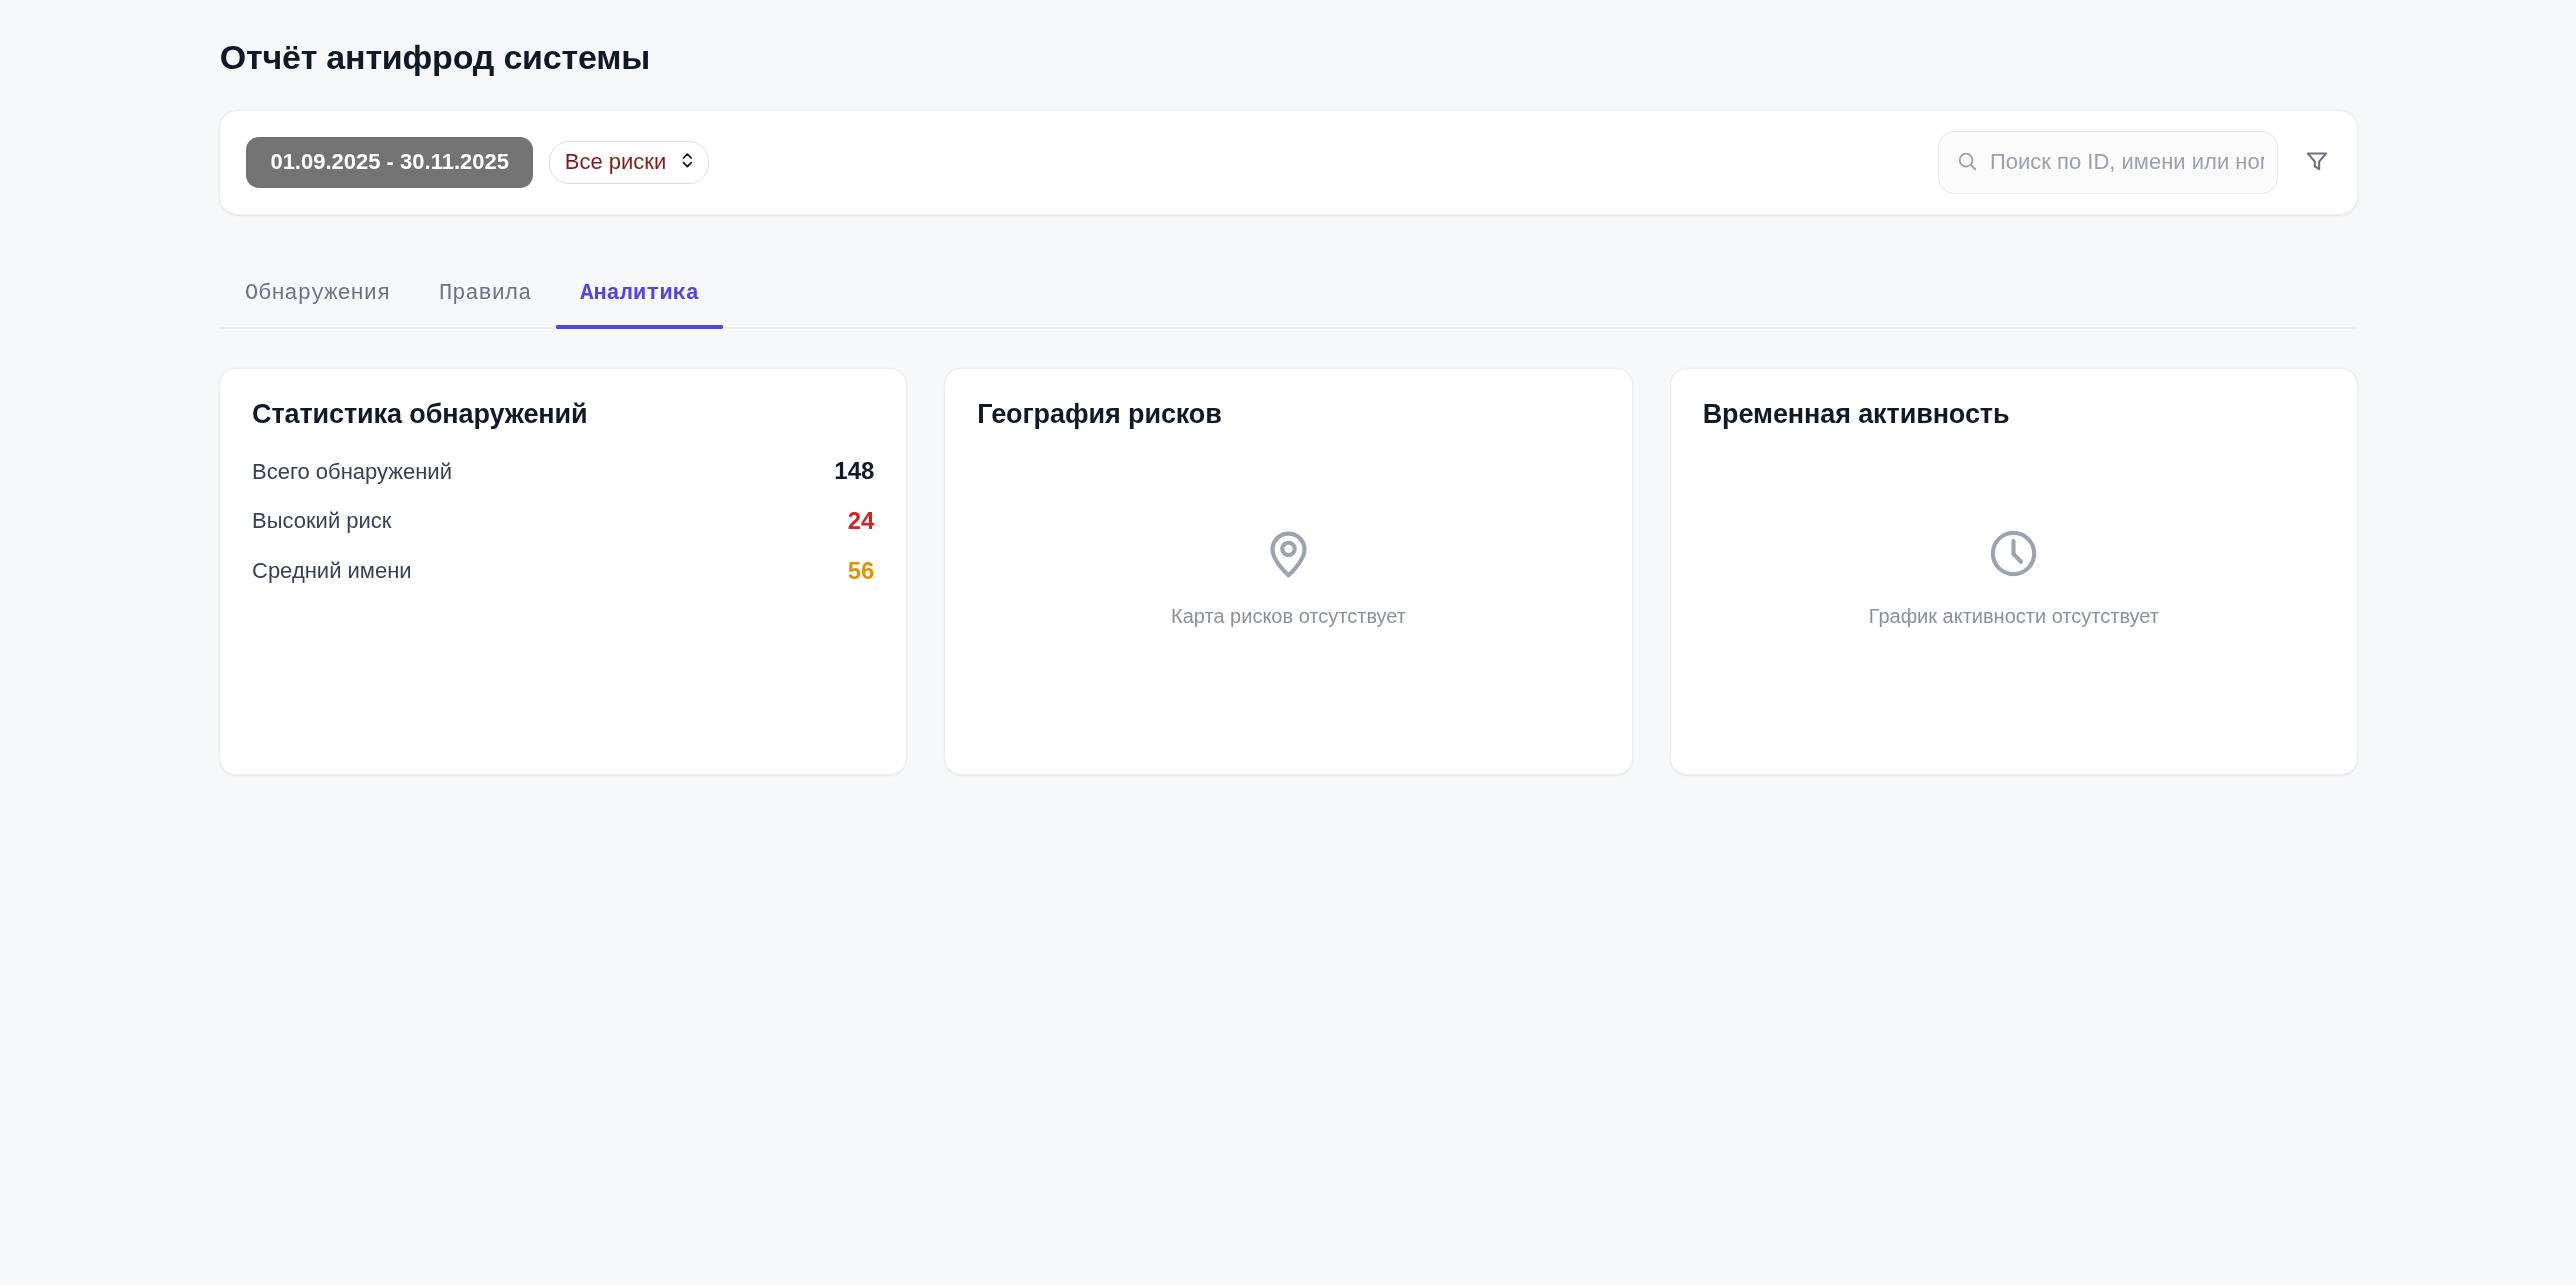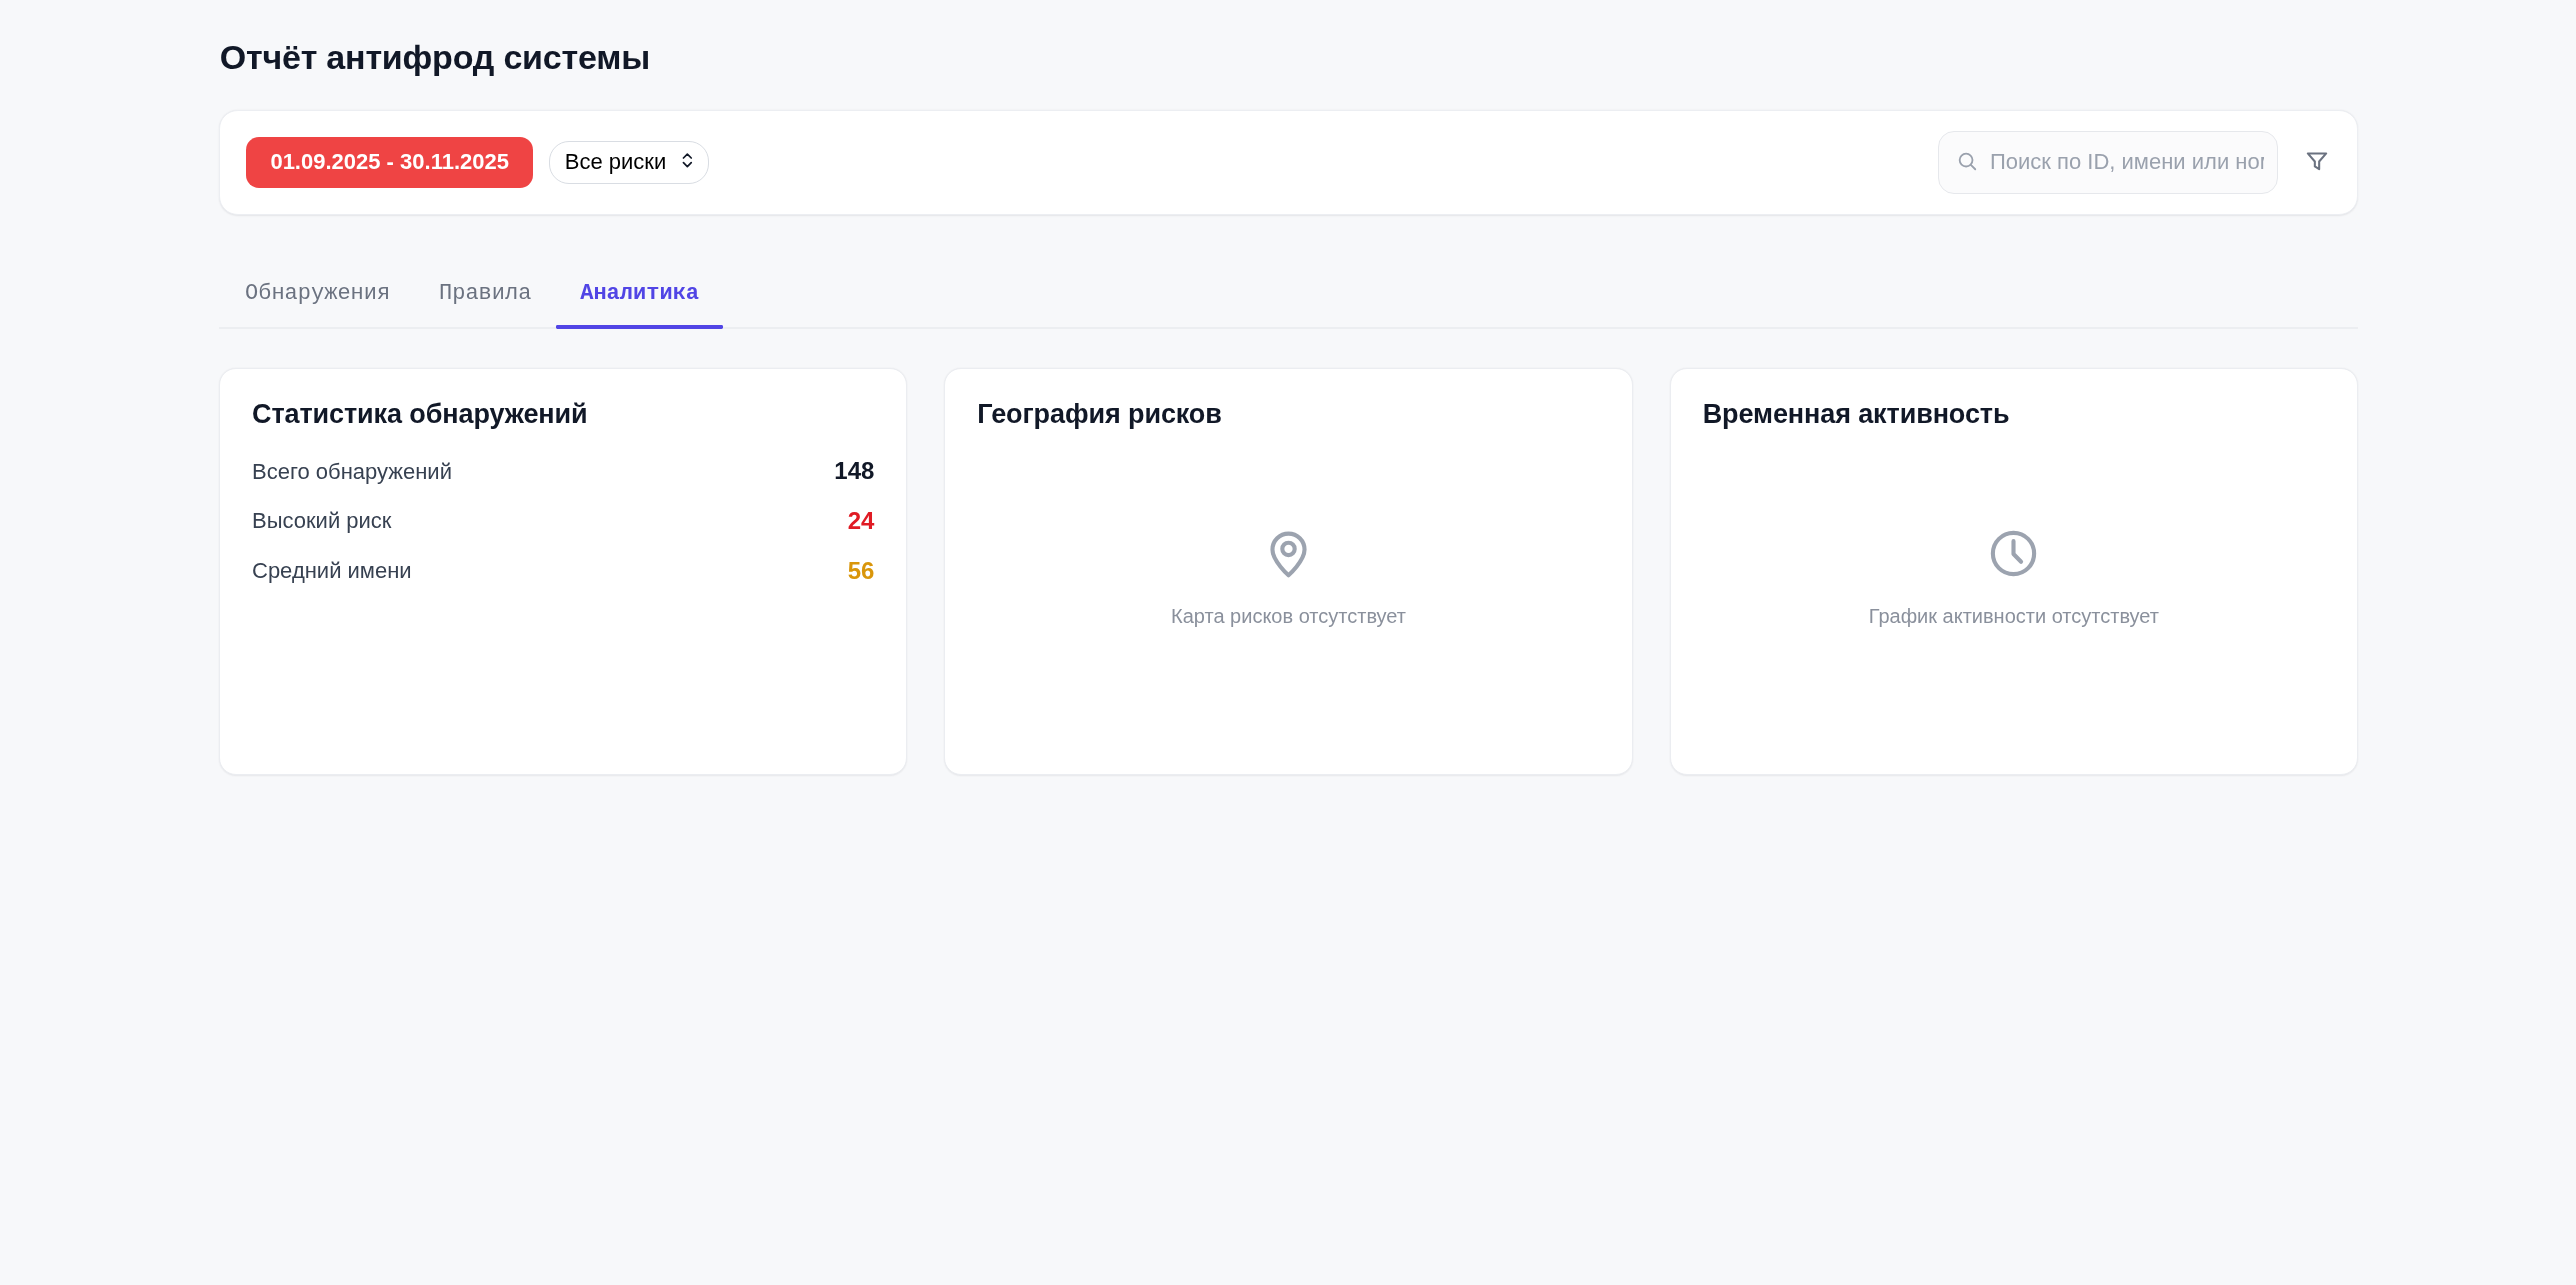--- a/index.html
+++ b/index.html
@@ -53,36 +53,36 @@
     position: relative;
   }
 
   .filter-left {
     display: flex;
     align-items: center;
     gap: 16px;
   }
 
   .date-range-btn {
-    background: #ef4444;
+    background: #737373;
     color: #ffffff;
     font-size: 22px;
     font-weight: 600;
     border: none;
     border-radius: 13px;
     padding: 13.7px 24.4px 15px 24.4px;
     line-height: 1;
     cursor: pointer;
     white-space: nowrap;
     font-family: inherit;
   }
 
   .risk-select {
     background: #ffffff;
-    color: #000000;
+    color: #7f1d1d;
     font-size: 22px;
     font-weight: 500;
     border: 0.7px solid #d9dde3;
     border-radius: 20px;
     padding: 8.6px 11.5px 9.3px 14.4px;
     display: flex;
     align-items: center;
     gap: 12px;
     line-height: 1;
     cursor: pointer;

